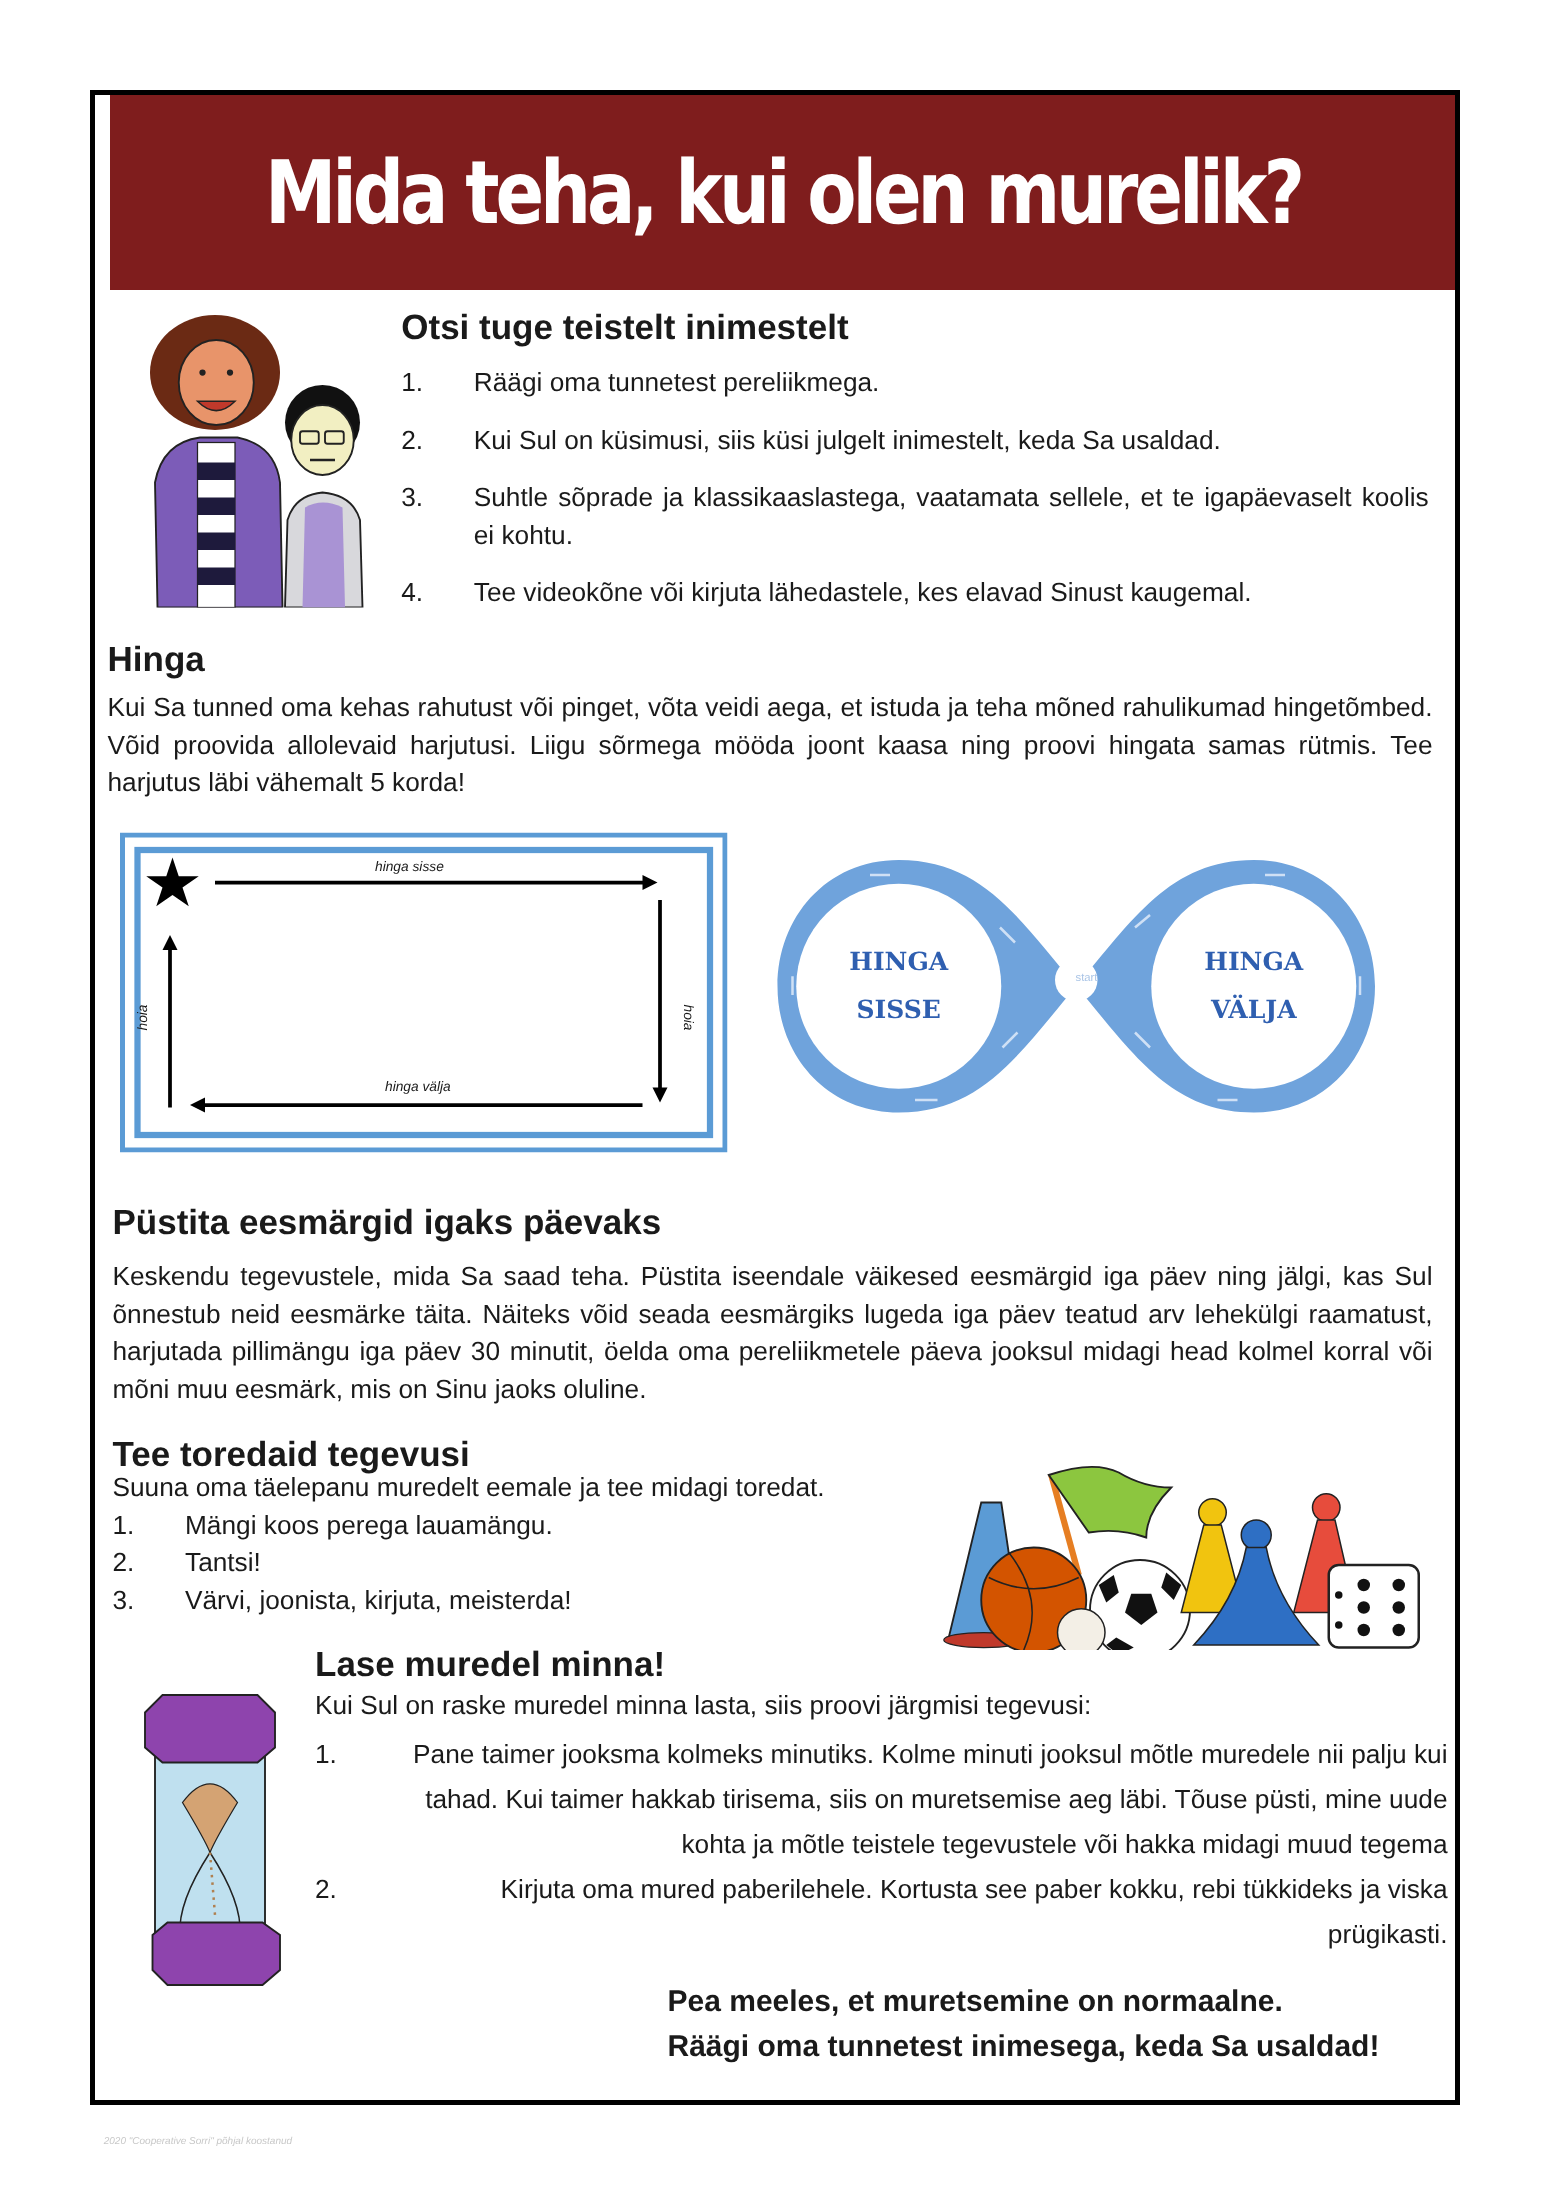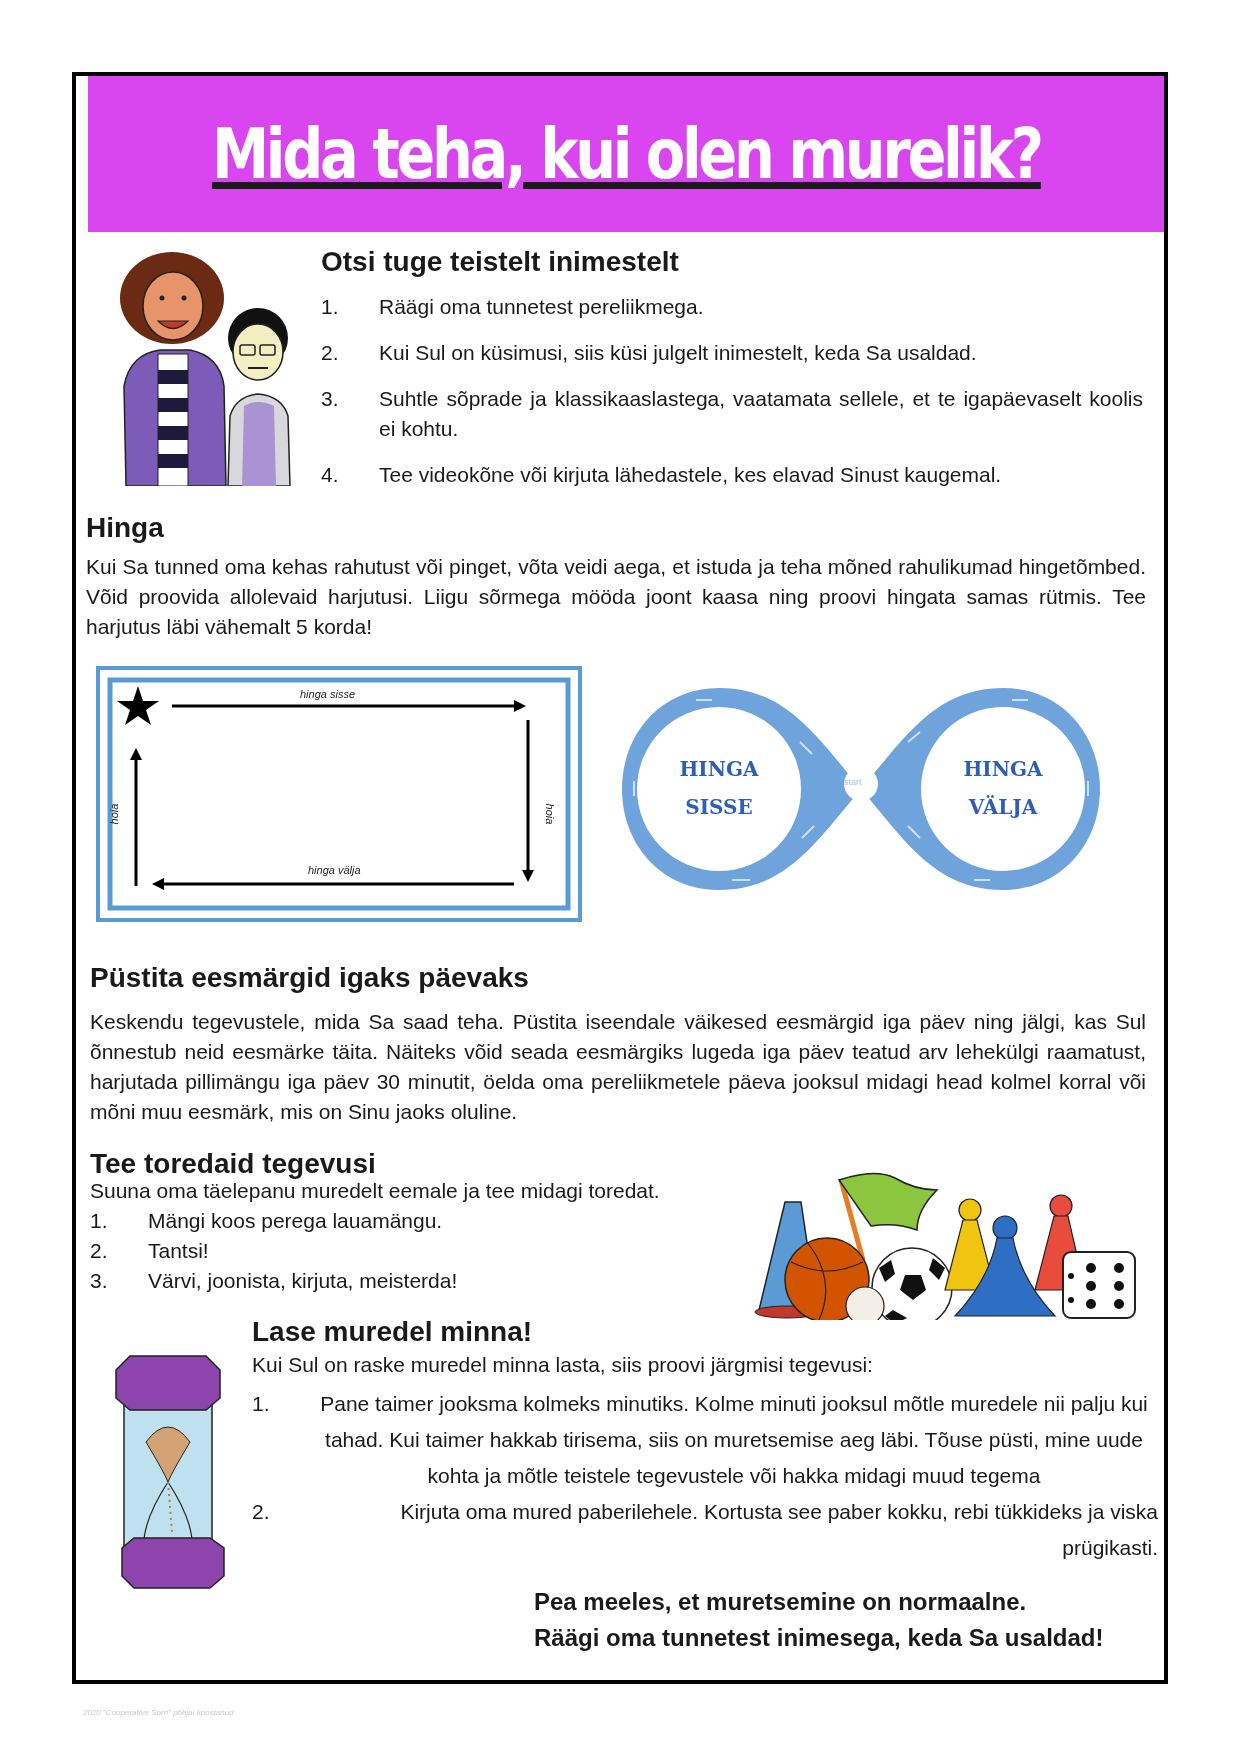--- a/index.html
+++ b/index.html
@@ -1,21 +1,21 @@
 <!DOCTYPE html>
 <html><head>
 <meta charset="utf-8">
 <style>
   html, body { margin: 0; padding: 0; background: #ffffff; }
   body { width: 1241px; height: 1754px; position: relative; overflow: hidden;
          font-family: "Liberation Sans", "DejaVu Sans", sans-serif; color: #1a1a1a; }
   .frame { position: absolute; left: 72px; top: 72px; width: 1096px; height: 1612px;
            border: 4px solid #000; box-sizing: border-box; }
-  .title-band { position: absolute; left: 12px; top: 0; right: 0; height: 156px; background: #d946ef;
-                display: flex; align-items: center; justify-content: center; text-decoration: underline; }
+  .title-band { position: absolute; left: 12px; top: 0; right: 0; height: 156px; background: #7f1d1d;
+                display: flex; align-items: center; justify-content: center; }
   .title { color: #fff; font-family: "DejaVu Sans", sans-serif; font-weight: bold;
            font-size: 70px; letter-spacing: -4px; transform: scaleX(0.82); white-space: nowrap; }
   .abs { position: absolute; }
   .h { font-weight: bold; font-size: 28px; }
   .p { font-size: 21px; line-height: 30px; text-align: justify; }
   .li { display: flex; font-size: 21px; line-height: 30px; }
   .li .num { width: 58px; flex: 0 0 58px; }
   .li .txt { flex: 1; text-align: justify; }
   .closing { font-weight: bold; font-size: 24px; line-height: 36px; }
   .footer-note { position: absolute; left: 83px; top: 1708px; font-size: 8px; color: #c8c8c8; font-style: italic; }
@@ -126,21 +126,21 @@
     </g>
   </svg>
   <div class="abs" style="left:30px; top:74px; width:146px; text-align:center; font-family:'DejaVu Serif',serif; font-weight:bold; font-size:20px; color:#2f5fb0; line-height:38px;">
     <div>HINGA</div>
     <div>SISSE</div>
   </div>
   <div class="abs" style="left:314px; top:74px; width:146px; text-align:center; font-family:'DejaVu Serif',serif; font-weight:bold; font-size:20px; color:#2f5fb0; line-height:38px;">
     <div>HINGA</div>
     <div>VÄLJA</div>
   </div>
-  <div class="abs" style="left:228px; top:101px; width:34px; text-align:left; font-size:9px; color:#a9c4e6;">start</div>
+  <div class="abs" style="left:228px; top:101px; width:34px; text-align:right; font-size:9px; color:#a9c4e6;">start</div>
 </div>
 
 <div class="abs h" style="left:90px; top:962px;">Püstita eesmärgid igaks päevaks</div>
 <div class="abs p" style="left:90px; top:1007px; width:1056px;">Keskendu tegevustele, mida Sa saad teha. Püstita iseendale väikesed eesmärgid iga päev ning jälgi, kas Sul õnnestub neid eesmärke täita. Näiteks võid seada eesmärgiks lugeda iga päev teatud arv lehekülgi raamatust, harjutada pillimängu iga päev 30 minutit, öelda oma pereliikmetele päeva jooksul midagi head kolmel korral või mõni muu eesmärk, mis on Sinu jaoks oluline.</div>
 
 <div class="abs h" style="left:90px; top:1148px;">Tee toredaid tegevusi</div>
 <div class="abs" style="left:90px; top:1176px; font-size:21px; line-height:30px;">Suuna oma täelepanu muredelt eemale ja tee midagi toredat.</div>
 <div class="abs" style="left:90px; top:1206px; width:600px;">
   <div class="li">
     <span class="num">1.</span>
@@ -209,21 +209,21 @@
     <polygon points="14,18 28,4 104,4 118,18 118,46 104,58 28,58 14,46" fill="#8e44ad" stroke="#222" stroke-width="1.5"></polygon>
     <polygon points="20,196 32,186 108,186 122,196 122,224 108,236 32,236 20,224" fill="#8e44ad" stroke="#222" stroke-width="1.5"></polygon>
   </svg>
 </div>
 
 <div class="abs h" style="left:252px; top:1316px;">Lase muredel minna!</div>
 <div class="abs" style="left:252px; top:1350px; font-size:21px; line-height:30px;">Kui Sul on raske muredel minna lasta, siis proovi järgmisi tegevusi:</div>
 <div class="abs" style="left:252px; top:1386px; width:906px;">
   <div class="li" style="line-height:36px;">
     <span class="num">1.</span>
-    <span class="txt" style="text-align:center;">Pane taimer jooksma kolmeks minutiks. Kolme minuti jooksul mõtle muredele nii palju kui tahad. Kui taimer hakkab tirisema, siis on muretsemise aeg läbi. Tõuse püsti, mine uude kohta ja mõtle teistele tegevustele või hakka midagi muud tegema</span>
+    <span class="txt" style="text-align:right;">Pane taimer jooksma kolmeks minutiks. Kolme minuti jooksul mõtle muredele nii palju kui tahad. Kui taimer hakkab tirisema, siis on muretsemise aeg läbi. Tõuse püsti, mine uude kohta ja mõtle teistele tegevustele või hakka midagi muud tegema</span>
   </div>
   <div class="li" style="line-height:36px;">
     <span class="num">2.</span>
     <span class="txt" style="text-align:right;">Kirjuta oma mured paberilehele. Kortusta see paber kokku, rebi tükkideks ja viska prügikasti.</span>
   </div>
 </div>
 
 <div class="abs closing" style="left:534px; top:1584px;">
   <div>Pea meeles, et muretsemine on normaalne.</div>
   <div>Räägi oma tunnetest inimesega, keda Sa usaldad!</div>

